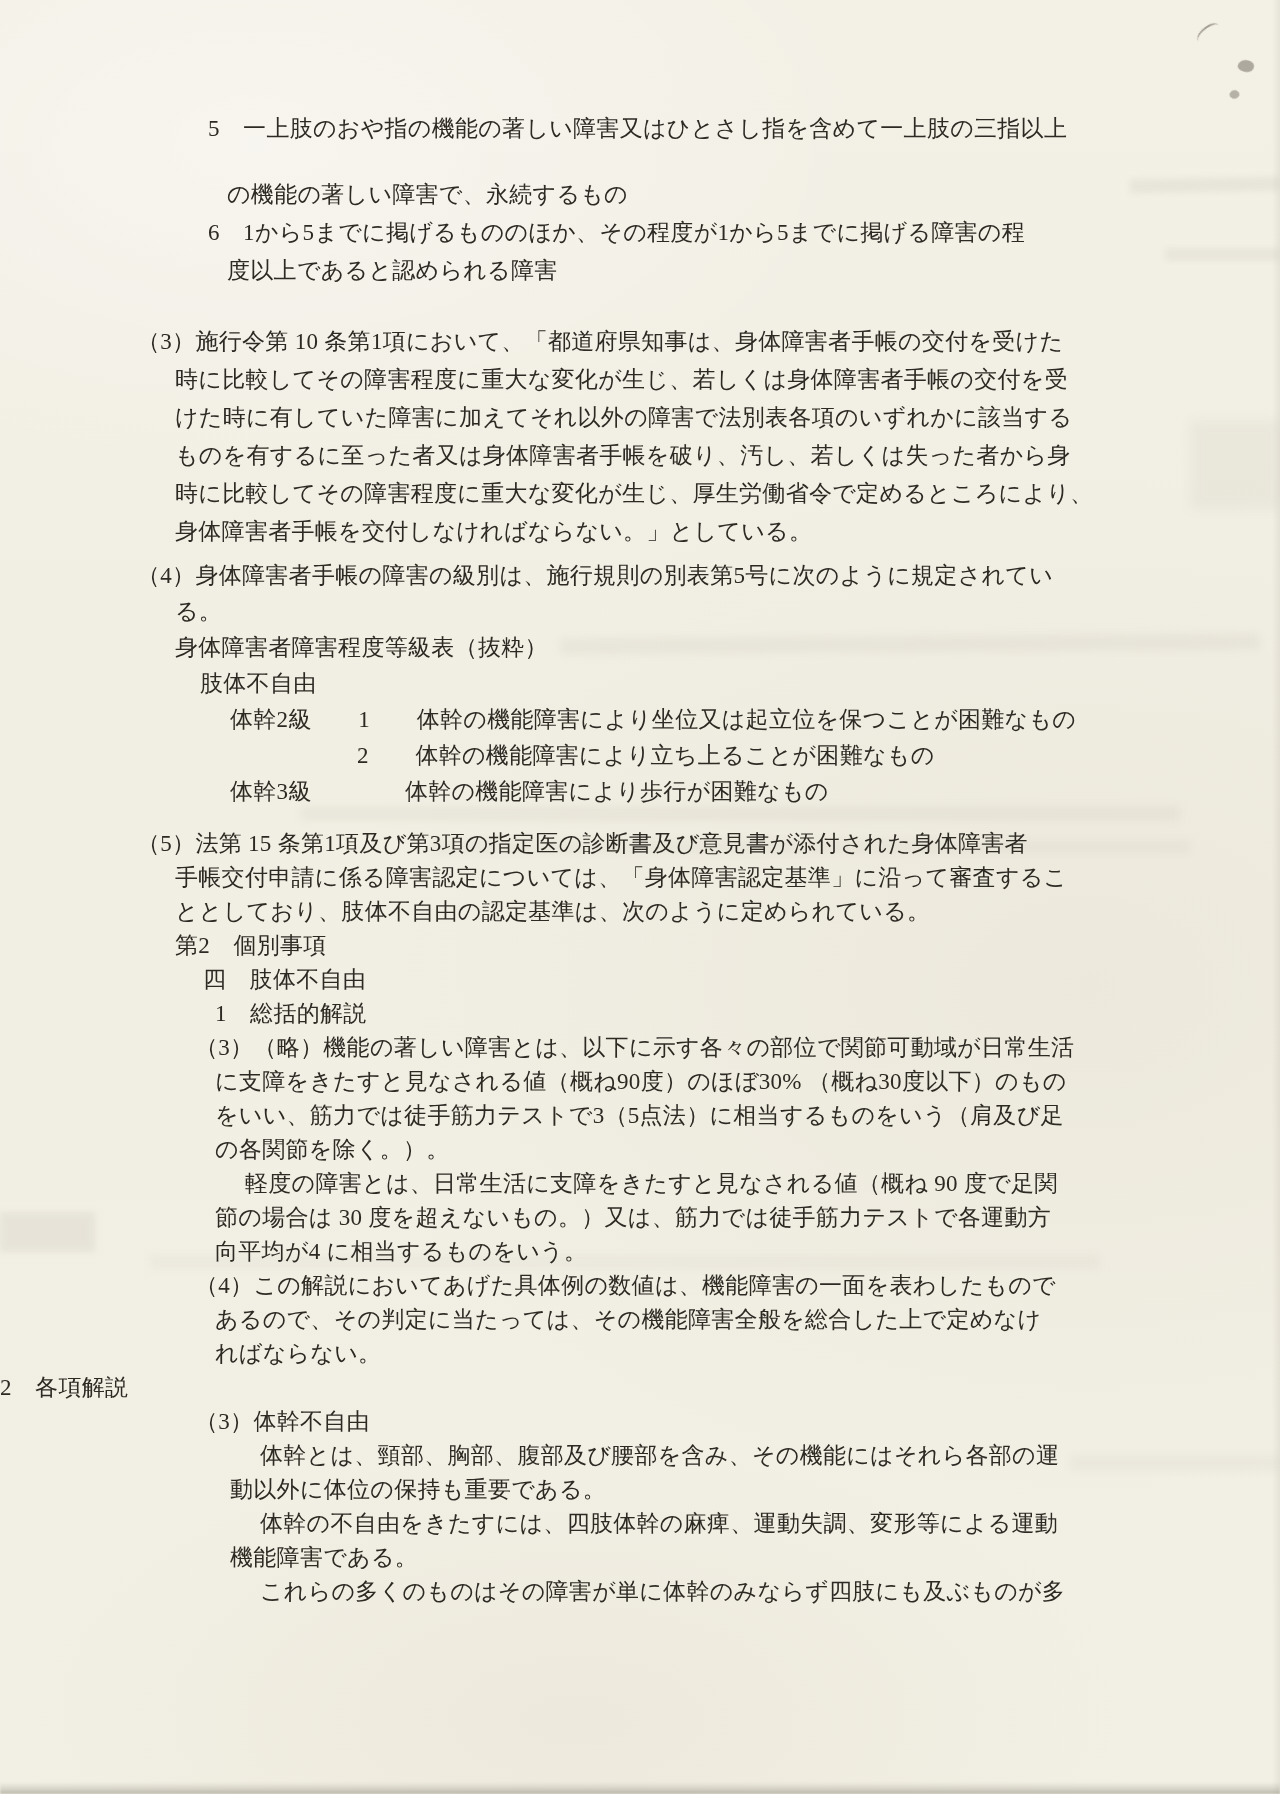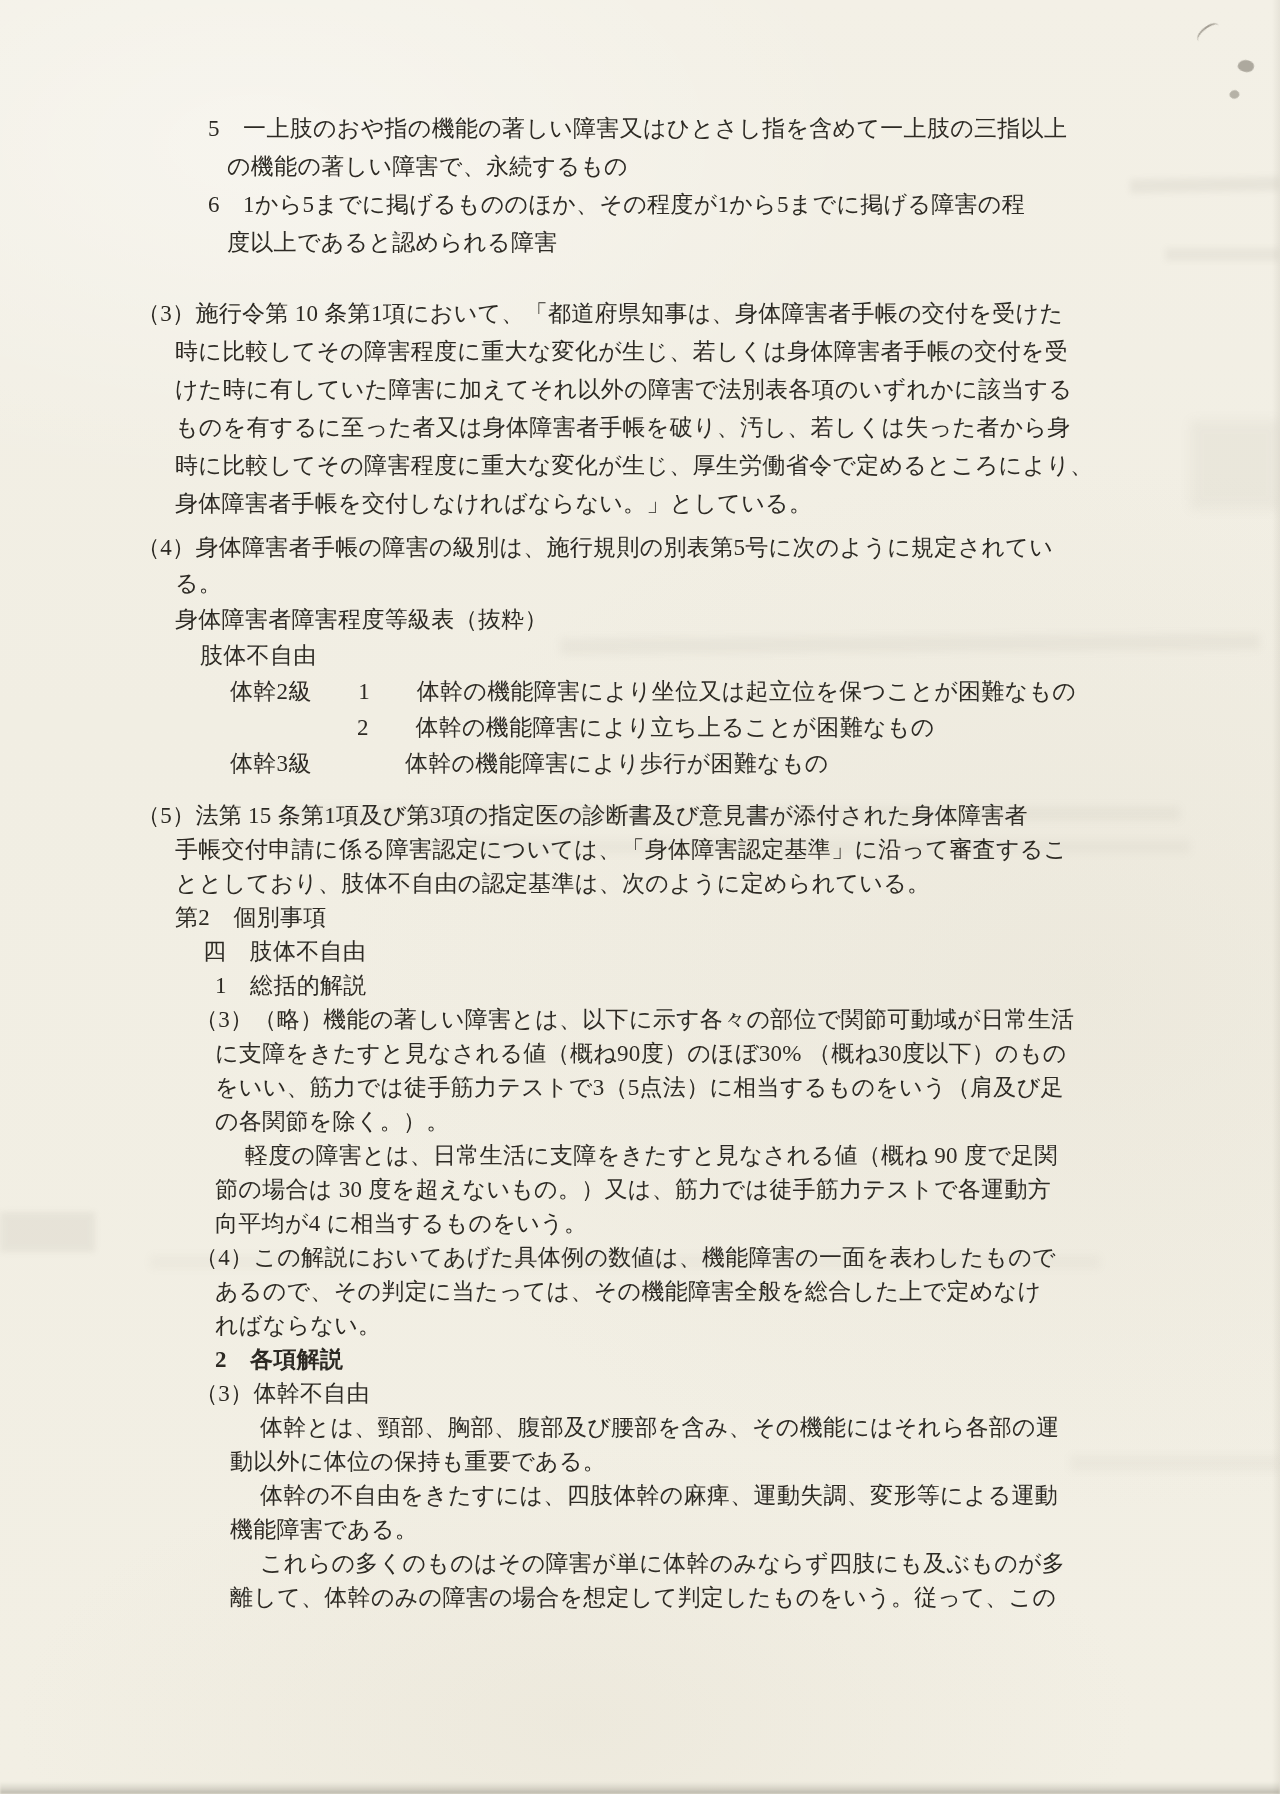--- a/index.html
+++ b/index.html
@@ -103,21 +103,21 @@
   <div class="artifact pencil-a"></div>
   <div class="artifact pencil-b"></div>
   <div class="artifact pencil-c"></div>
 
   <div class="artifact edge-shadow-bottom"></div>
   <div class="artifact edge-shadow-right"></div>
 
   <div class="doc-text" id="doc-text">
       <div class="text-block" style="margin-top: 110px;">
         <div class="text-line" style="padding-left: 208px; line-height: 38px;">5　一上肢のおや指の機能の著しい障害又はひとさし指を含めて一上肢の三指以上</div>
-        <div class="text-line" style="padding-left: 227px; line-height: 38px;">の機能の著しい障害で、永続するもの</div>
+        <div class="text-line" style="padding-left: 227px; line-height: 38px; margin-top: 28px;">の機能の著しい障害で、永続するもの</div>
         <div class="text-line" style="padding-left: 208px; line-height: 38px;">6　1から5までに掲げるもののほか、その程度が1から5までに掲げる障害の程</div>
         <div class="text-line" style="padding-left: 227px; line-height: 38px;">度以上であると認められる障害</div>
       </div>
       <div class="text-block" style="margin-top: 33px;">
         <div class="text-line" style="padding-left: 137px; line-height: 38px;">（3）施行令第 10 条第1項において、「都道府県知事は、身体障害者手帳の交付を受けた</div>
         <div class="text-line" style="padding-left: 175px; line-height: 38px;">時に比較してその障害程度に重大な変化が生じ、若しくは身体障害者手帳の交付を受</div>
         <div class="text-line" style="padding-left: 175px; line-height: 38px;">けた時に有していた障害に加えてそれ以外の障害で法別表各項のいずれかに該当する</div>
         <div class="text-line" style="padding-left: 175px; line-height: 38px;">ものを有するに至った者又は身体障害者手帳を破り、汚し、若しくは失った者から身</div>
         <div class="text-line" style="padding-left: 175px; line-height: 38px;">時に比較してその障害程度に重大な変化が生じ、厚生労働省令で定めるところにより、</div>
         <div class="text-line" style="padding-left: 175px; line-height: 38px;">身体障害者手帳を交付しなければならない。」としている。</div>
@@ -141,24 +141,23 @@
         <div class="text-line" style="padding-left: 195px; line-height: 34px;">（3）（略）機能の著しい障害とは、以下に示す各々の部位で関節可動域が日常生活</div>
         <div class="text-line" style="padding-left: 215px; line-height: 34px;">に支障をきたすと見なされる値（概ね90度）のほぼ30% （概ね30度以下）のもの</div>
         <div class="text-line" style="padding-left: 215px; line-height: 34px;">をいい、筋力では徒手筋力テストで3（5点法）に相当するものをいう（肩及び足</div>
         <div class="text-line" style="padding-left: 215px; line-height: 34px;">の各関節を除く。）。</div>
         <div class="text-line" style="padding-left: 245px; line-height: 34px;">軽度の障害とは、日常生活に支障をきたすと見なされる値（概ね 90 度で足関</div>
         <div class="text-line" style="padding-left: 215px; line-height: 34px;">節の場合は 30 度を超えないもの。）又は、筋力では徒手筋力テストで各運動方</div>
         <div class="text-line" style="padding-left: 215px; line-height: 34px;">向平均が4 に相当するものをいう。</div>
         <div class="text-line" style="padding-left: 195px; line-height: 34px;">（4）この解説においてあげた具体例の数値は、機能障害の一面を表わしたもので</div>
         <div class="text-line" style="padding-left: 215px; line-height: 34px;">あるので、その判定に当たっては、その機能障害全般を総合した上で定めなけ</div>
         <div class="text-line" style="padding-left: 215px; line-height: 34px;">ればならない。</div>
-        <div class="text-line" style="padding-left: 215px; line-height: 34px; font-weight: bold;">2　各項解説</div>
+        <div class="text-line" style="line-height: 34px;">2　各項解説</div>
         <div class="text-line" style="padding-left: 195px; line-height: 34px;">（3）体幹不自由</div>
         <div class="text-line" style="padding-left: 260px; line-height: 34px;">体幹とは、頸部、胸部、腹部及び腰部を含み、その機能にはそれら各部の運</div>
         <div class="text-line" style="padding-left: 230px; line-height: 34px;">動以外に体位の保持も重要である。</div>
         <div class="text-line" style="padding-left: 260px; line-height: 34px;">体幹の不自由をきたすには、四肢体幹の麻痺、運動失調、変形等による運動</div>
         <div class="text-line" style="padding-left: 230px; line-height: 34px;">機能障害である。</div>
         <div class="text-line" style="padding-left: 260px; line-height: 34px;">これらの多くのものはその障害が単に体幹のみならず四肢にも及ぶものが多</div>
-        <div class="text-line" style="padding-left: 230px; line-height: 34px;">離して、体幹のみの障害の場合を想定して判定したものをいう。従って、この</div>
       </div>
     </div>
 
 </div>
 
 </body></html>

